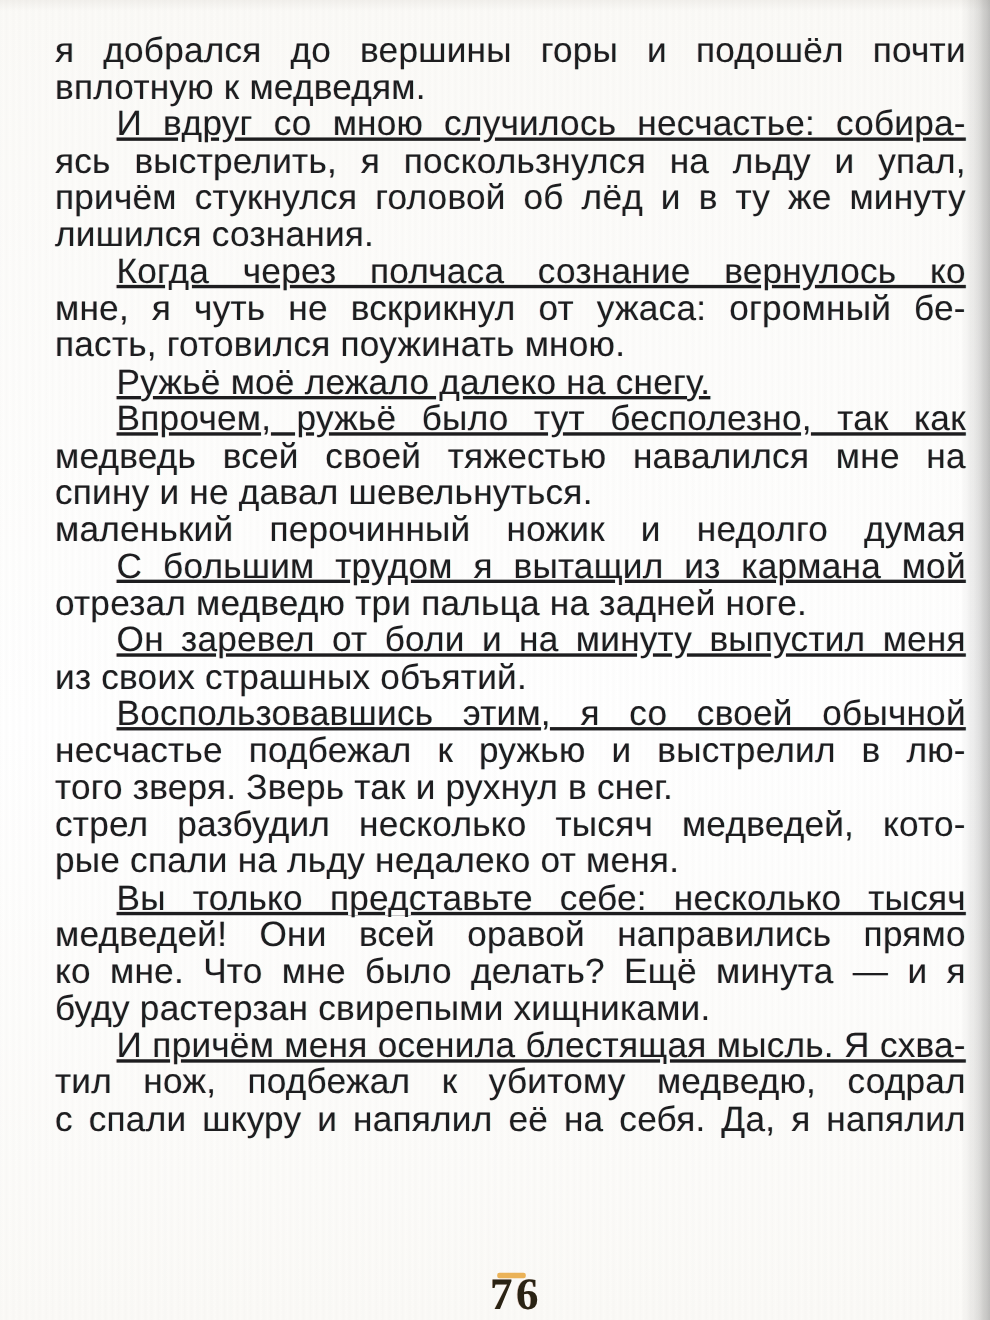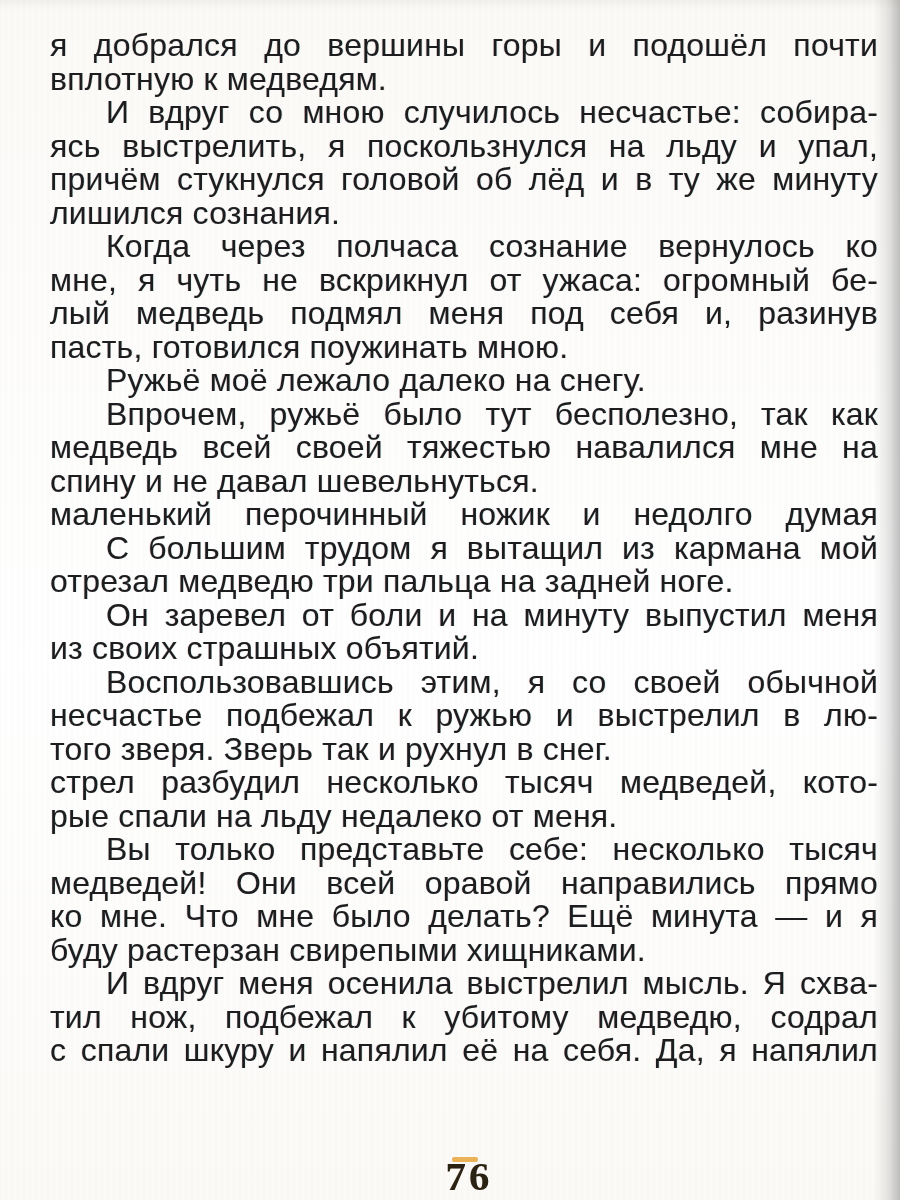--- a/index.html
+++ b/index.html
@@ -53,20 +53,21 @@
     text-shadow: -0.6px 0 0 rgba(190,30,30,0.18), 0.6px 0 0 rgba(0,170,185,0.18);
   }
   .line.justify {
     white-space: normal;
     text-align: justify;
     text-align-last: justify;
     text-justify: inter-word;
   }
   .line.indent {
     text-indent: 56px;
+    text-decoration: underline;
   }
   .page-number {
     position: absolute;
     top: 1152px;
     left: 0;
     width: 938px; 
     text-align: center;
     font-family: "Liberation Serif", "DejaVu Serif", serif;
     font-weight: bold;
     font-size: 41px;
@@ -93,41 +94,40 @@
 
   <div class="text-block" id="text-block">
       <div class="line justify">я добрался до вершины горы и подошёл почти</div>
       <div class="line">вплотную к медведям.</div>
       <div class="line indent justify">И вдруг со мною случилось несчастье: собира-</div>
       <div class="line justify">ясь выстрелить, я поскользнулся на льду и упал,</div>
       <div class="line justify">причём стукнулся головой об лёд и в ту же минуту</div>
       <div class="line">лишился сознания.</div>
       <div class="line indent justify">Когда через полчаса сознание вернулось ко</div>
       <div class="line justify">мне, я чуть не вскрикнул от ужаса: огромный бе-</div>
-      <div class="line justify">лый медведь подмял меня под себя и, разинув</div>
       <div class="line">пасть, готовился поужинать мною.</div>
       <div class="line indent">Ружьё моё лежало далеко на снегу.</div>
       <div class="line indent justify">Впрочем, ружьё было тут бесполезно, так как</div>
       <div class="line justify">медведь всей своей тяжестью навалился мне на</div>
       <div class="line">спину и не давал шевельнуться.</div>
       <div class="line justify">маленький перочинный ножик и недолго думая</div>
       <div class="line indent justify">С большим трудом я вытащил из кармана мой</div>
       <div class="line">отрезал медведю три пальца на задней ноге.</div>
       <div class="line indent justify">Он заревел от боли и на минуту выпустил меня</div>
       <div class="line">из своих страшных объятий.</div>
       <div class="line indent justify">Воспользовавшись этим, я со своей обычной</div>
       <div class="line justify">несчастье подбежал к ружью и выстрелил в лю-</div>
       <div class="line">того зверя. Зверь так и рухнул в снег.</div>
       <div class="line justify">стрел разбудил несколько тысяч медведей, кото-</div>
       <div class="line">рые спали на льду недалеко от меня.</div>
       <div class="line indent justify">Вы только представьте себе: несколько тысяч</div>
       <div class="line justify">медведей! Они всей оравой направились прямо</div>
       <div class="line justify">ко мне. Что мне было делать? Ещё минута — и я</div>
       <div class="line">буду растерзан свирепыми хищниками.</div>
-      <div class="line indent justify">И вдруг меня осенила выстрелил мысль. Я схва-</div>
+      <div class="line indent justify">И причём меня осенила блестящая мысль. Я схва-</div>
       <div class="line justify">тил нож, подбежал к убитому медведю, содрал</div>
       <div class="line justify">с спали шкуру и напялил её на себя. Да, я напялил</div>
     </div>
 
   <div class="scan-artifact"></div>
 
   <div class="page-number">76</div>
 
   <div class="scan-shadow-top"></div>
 

